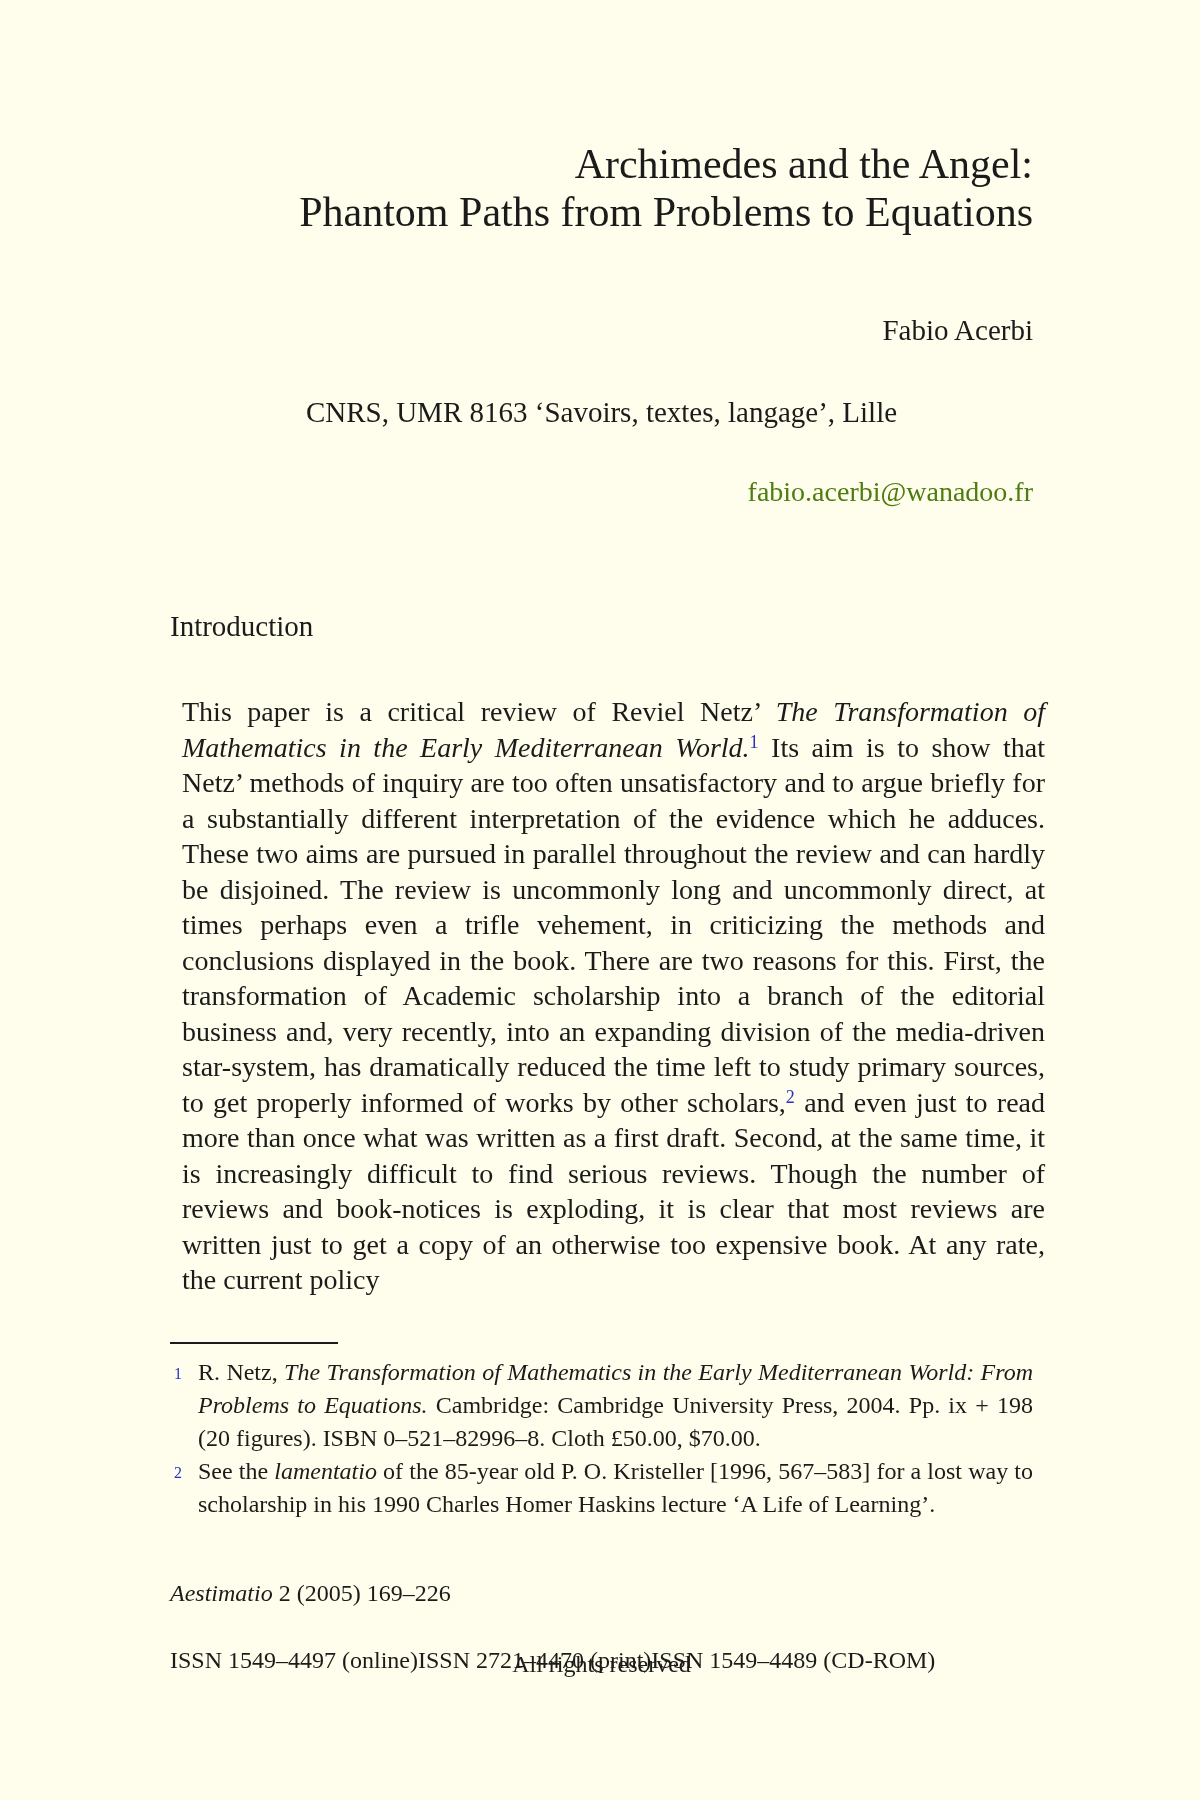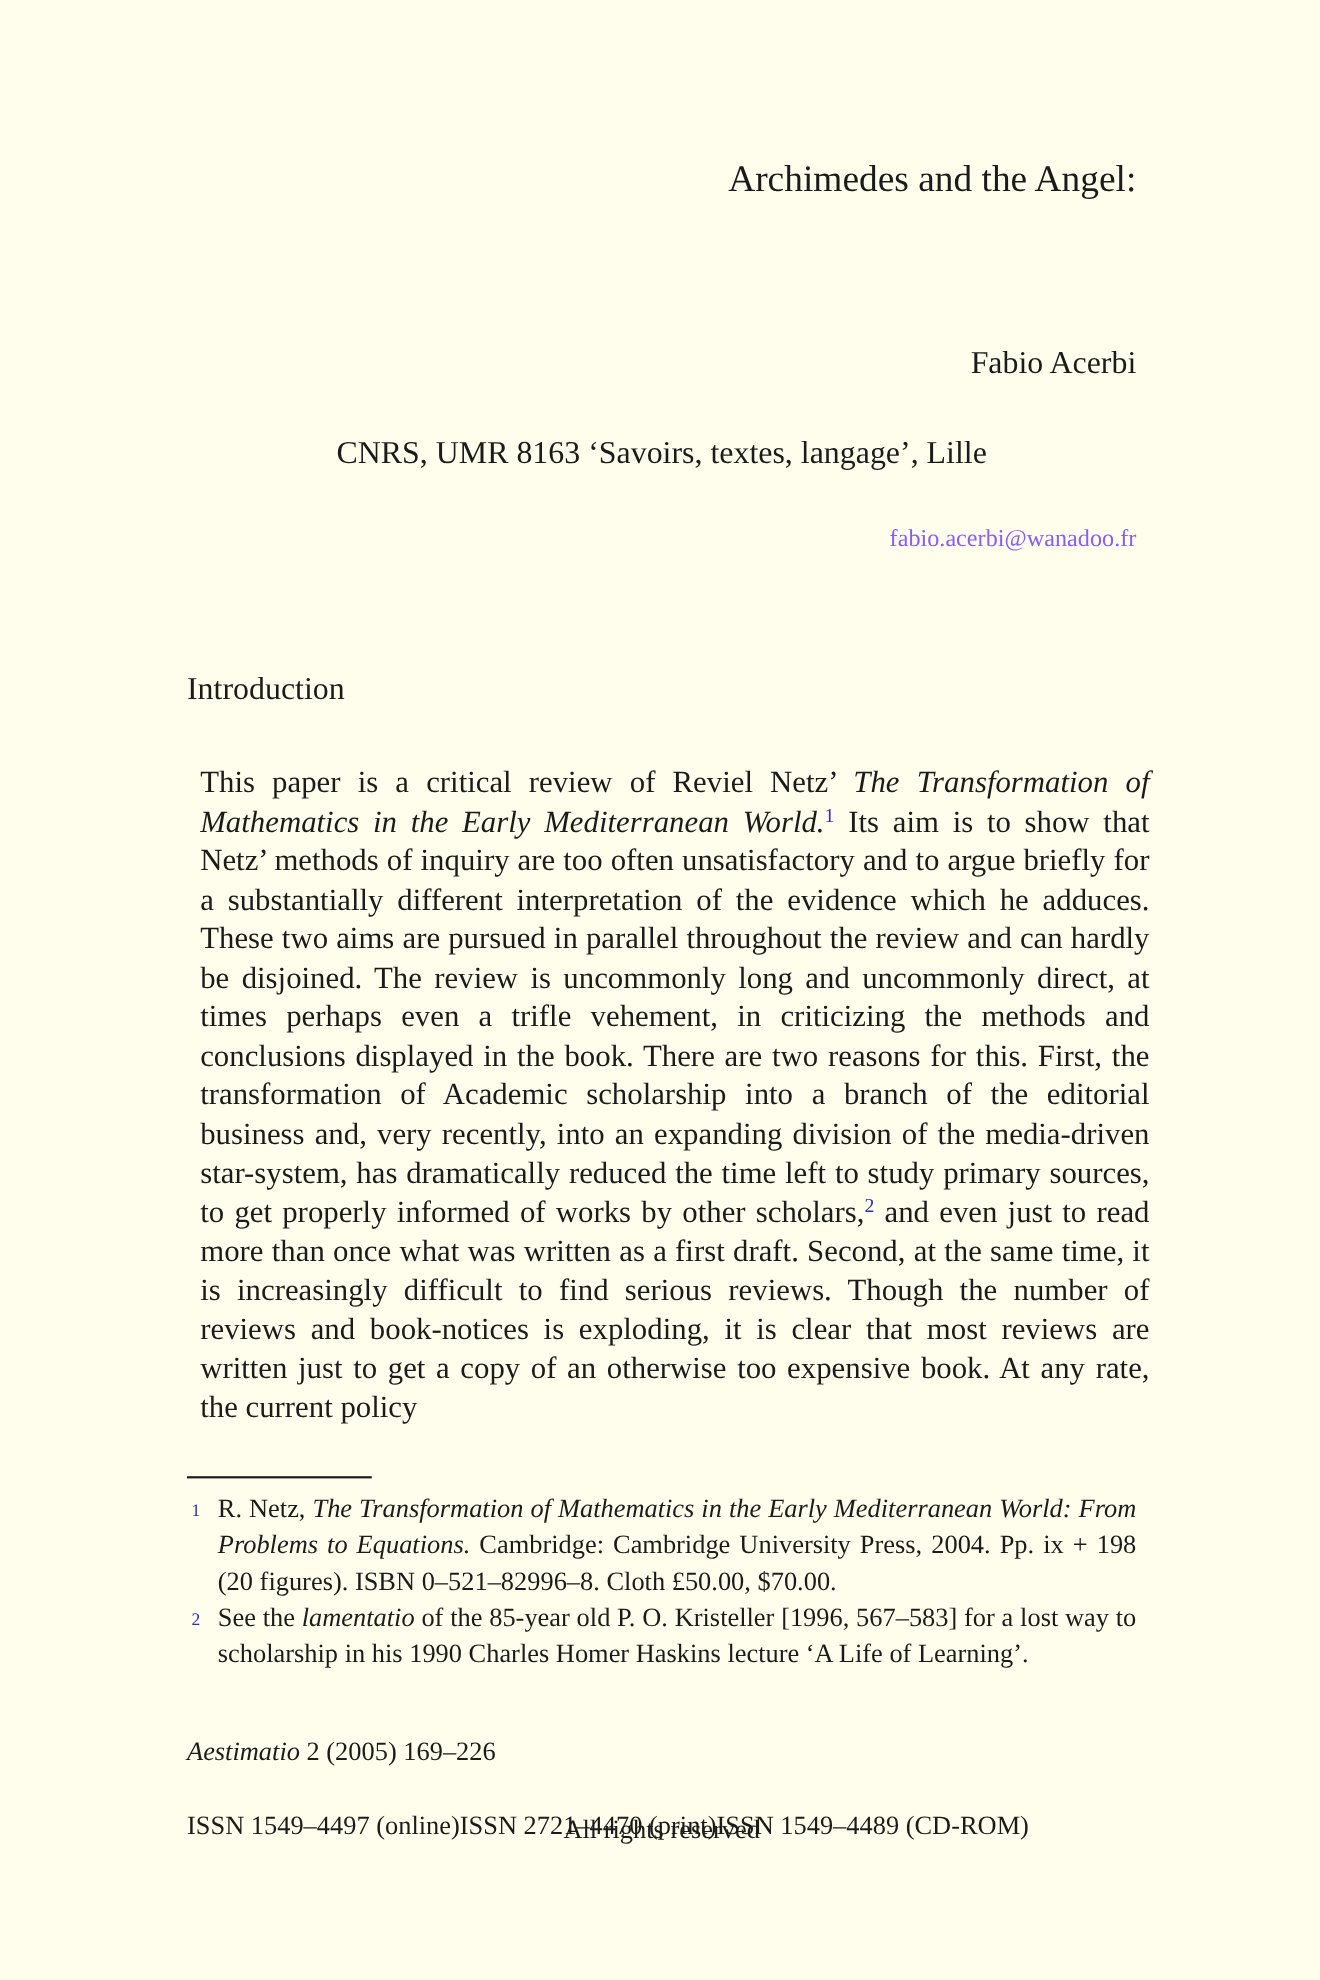--- a/index.html
+++ b/index.html
@@ -5,24 +5,24 @@
   html,body{margin:0;padding:0;background:#FFFDEB;}
   .page{
     position:relative;
     width:1200px;height:1800px;
     background:#FFFDEB;
     color:#1b1b1b;
     font-family:"Liberation Serif","DejaVu Serif",serif;
     overflow:hidden;
   }
   .abs{position:absolute;left:170px;width:863px;}
-  .title-block{top:140px;text-align:right;font-size:34px;line-height:48px;}
+  .title-block{top:140px;text-align:right;font-size:42px;line-height:48px;}
   .author-line{top:314px;text-align:right;font-size:29px;}
   .affil-line{top:396px;text-align:center;font-size:29px;}
-  .email-line{top:476px;text-align:right;font-size:22px;color:#8b5cf6;}
+  .email-line{top:476px;text-align:right;font-size:28px;color:#4d7c0f;}
   .section-heading{top:610px;font-size:29px;}
   .body-par{
     top:682px;margin:12px;
     font-size:28px;line-height:35.5px;
     text-align:justify;
     hyphens:auto;-webkit-hyphens:auto;
   }
   .sup{
     color:#2B2FC6;
     font-size:18px;
@@ -49,20 +49,21 @@
   .issn-row{top:1645px;display:flex;}
   .journal-line{top:1578px;}
 </style>
 </head>
 <body>
 
 <div class="page">
 
   <div class="abs title-block">
     <div>Archimedes and the Angel:</div>
+    <div>Phantom Paths from Problems to Equations</div>
   </div>
 
   <div class="abs author-line">Fabio Acerbi</div>
 
   <div class="abs affil-line">CNRS, UMR 8163 ‘Savoirs, textes, langage’, Lille</div>
 
   <div class="abs email-line">
     <span>fabio.acerbi@wanadoo.fr</span>
   </div>
 

